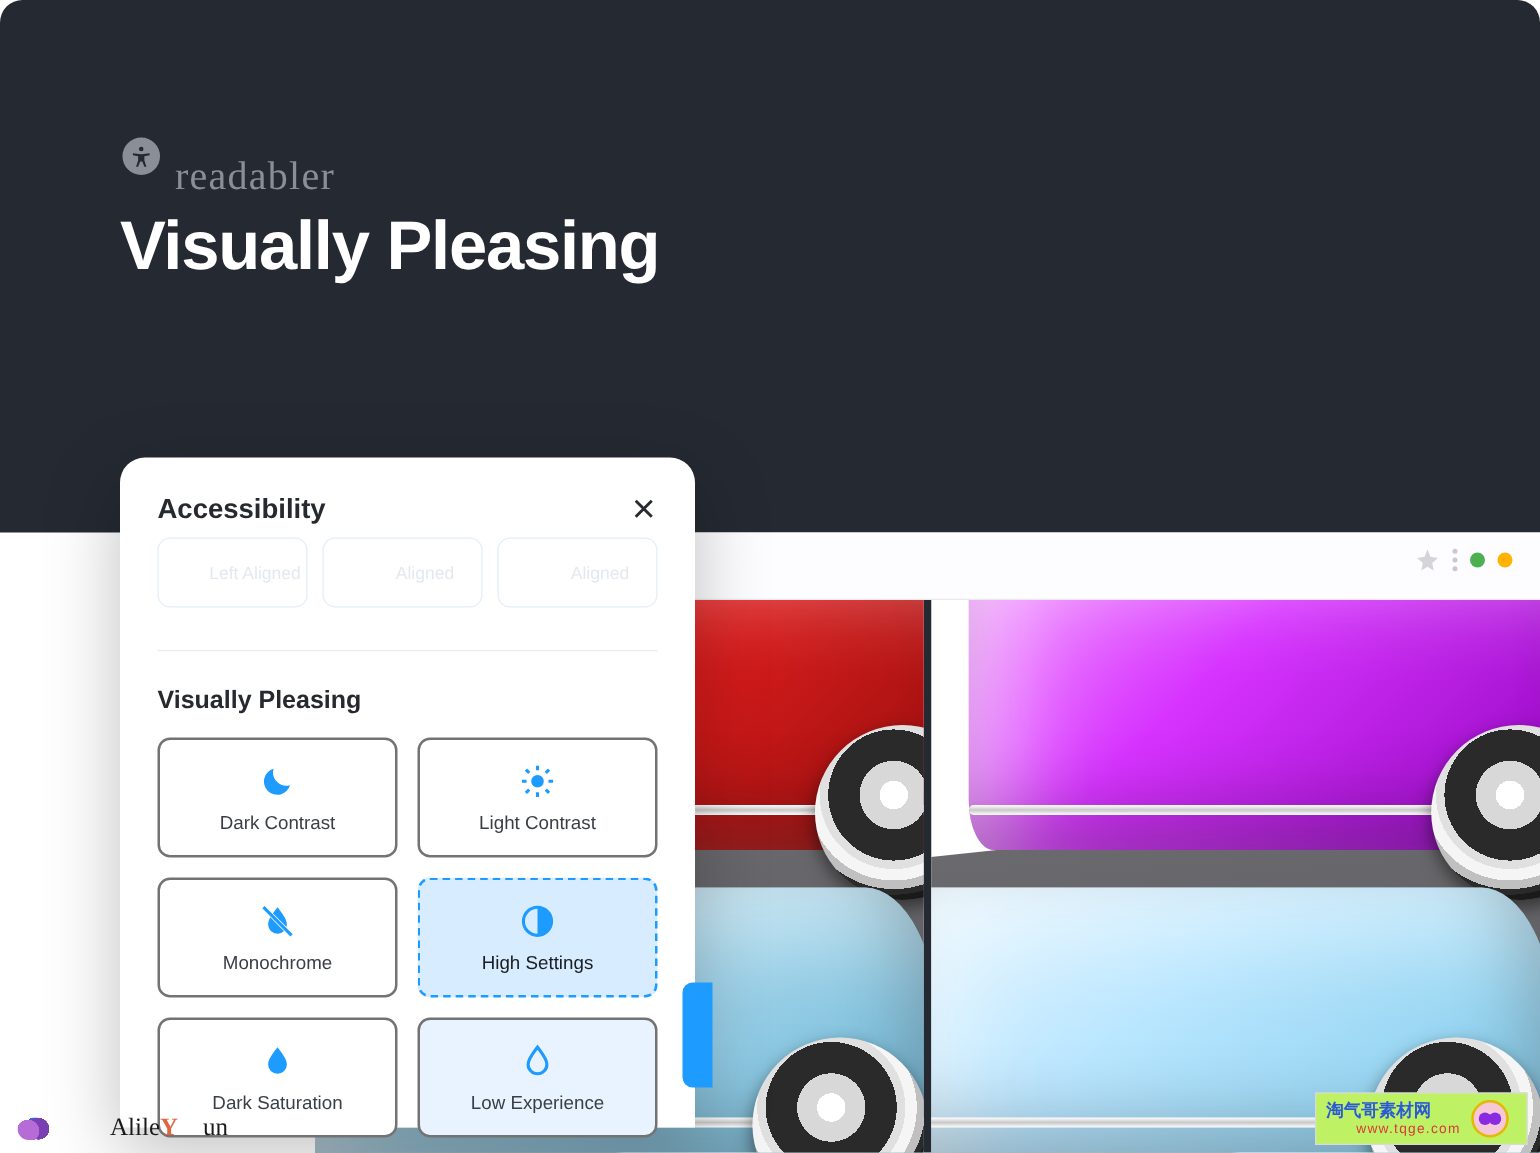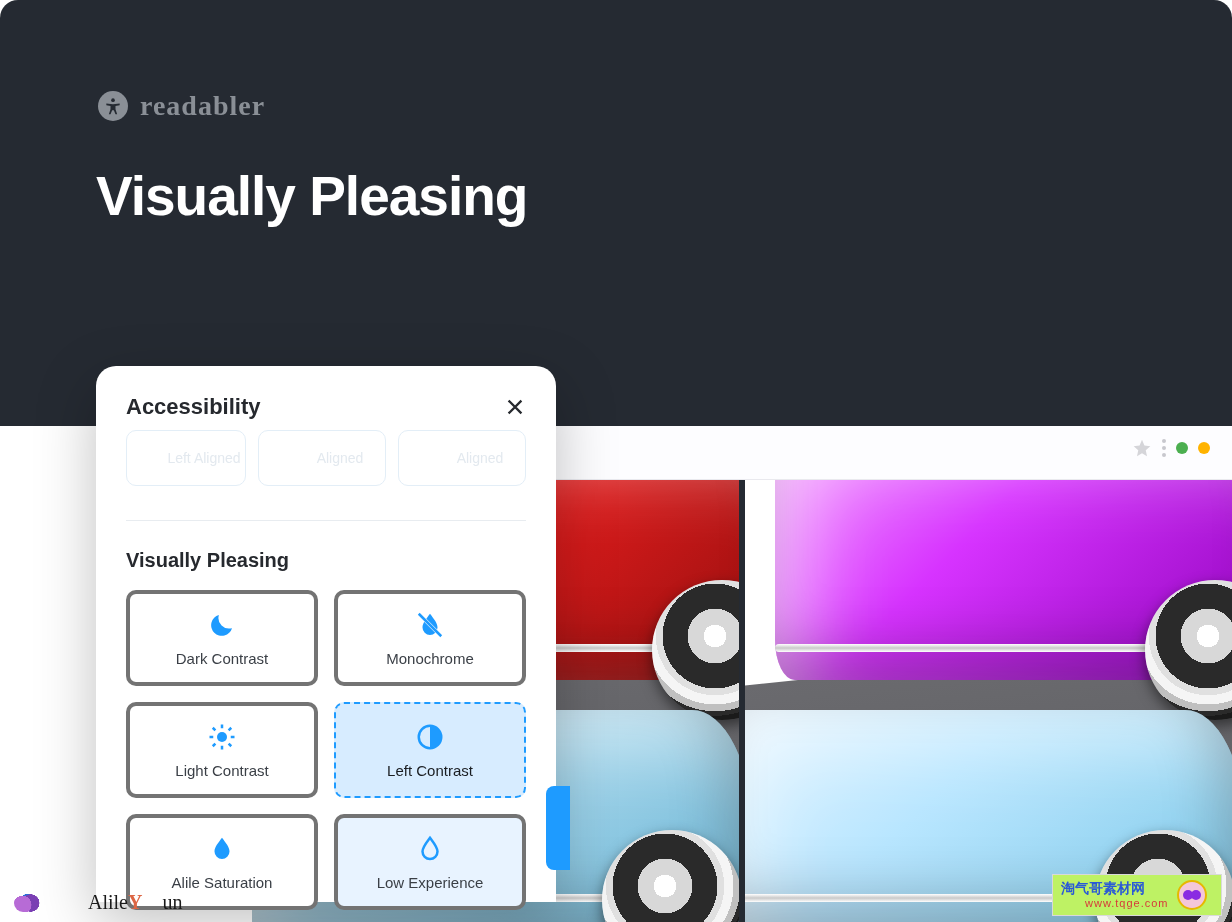--- a/index.html
+++ b/index.html
@@ -3,21 +3,21 @@
 <meta charset="utf-8">
 <style>
 * { margin: 0; padding: 0; box-sizing: border-box; }
 body { width: 1232px; height: 922px; overflow: hidden; font-family: -apple-system, BlinkMacSystemFont, 'Segoe UI', Arial, sans-serif; background: #fff; }
 
 .frame { position: relative; width: 1232px; height: 922px; background: #fff; }
 .hero { position: absolute; left: 0; top: 0; right: 0; height: 426px; background: #252a32; border-radius: 18px 18px 0 0; }
 
 .brand { position: absolute; left: 98px; top: 90px; display: flex; align-items: center; gap: 12px; }
 .brand-icon { width: 30px; height: 30px; background: #8a8f96; border-radius: 50%; display: flex; align-items: center; justify-content: center; }
-.brand-text { font-size: 28px; letter-spacing: 1px; color: #8a8f96; font-weight: 700; font-family: 'Comic Sans MS', cursive; }
+.brand-text { font-size: 32px; letter-spacing: 1px; color: #8a8f96; font-weight: 400; font-family: 'Comic Sans MS', cursive; margin-top: 32px; }
 
 .headline { position: absolute; left: 96px; top: 165px; color: #fff; font-size: 55px; font-weight: 800; line-height: 1.15; letter-spacing: -1px; }
 .tabbar { position: absolute; left: 252px; top: 426px; right: 0; height: 54px; background: #fdfdff; border-bottom: 1px solid #e9e9ee; }
 .browser-right-ctrls { position: absolute; right: 22px; top: 438px; display: flex; align-items: center; gap: 10px; }
 .star { width: 20px; height: 20px; color: #d5d5d9; }
 .vdots { display: flex; flex-direction: column; gap: 3px; }
 .vdots span { width: 4px; height: 4px; border-radius: 50%; background: #c8c8ce; }
 .dot-g { width: 12px; height: 12px; border-radius: 50%; background: #4caf50; }
 .dot-y { width: 12px; height: 12px; border-radius: 50%; background: #ffb300; }
 
@@ -44,21 +44,21 @@
 .panel-title { font-size: 22px; font-weight: 700; color: #26292e; }
 .close-x { width: 22px; height: 22px; color: #26292e; cursor: pointer; }
 
 .ghost-row { display: flex; gap: 12px; margin-top: 10px; }
 .ghost { flex: 1; height: 56px; border: 1px solid #e3eef7; border-radius: 10px; display: flex; align-items: center; justify-content: center; color: #e3e9ef; font-size: 14px; padding-left: 36px; }
 .ghost.first { flex: 0 0 120px; }
 .rule { height: 1px; background: #e8ecf0; margin: 34px 0 28px; }
 
 .sect-title { font-size: 20px; font-weight: 700; color: #26292e; margin-bottom: 18px; }
 .grid { display: grid; grid-template-columns: 1fr 1fr; gap: 16px; }
-.opt { height: 96px; border: 4px solid #737373; border-radius: 10px; background: #fff; display: flex; flex-direction: column; align-items: center; justify-content: center; gap: 10px; cursor: pointer; color: #3a3f46; font-size: 15px; }
+.opt { height: 96px; border: 2px solid #737373; border-radius: 10px; background: #fff; display: flex; flex-direction: column; align-items: center; justify-content: center; gap: 10px; cursor: pointer; color: #3a3f46; font-size: 15px; }
 .opt svg, .opt .ico { width: 30px; height: 30px; color: #1e9bff; }
 .opt.selected { background: #d7ecff; border: 2px dashed #1e9bff; color: #1a1d21; }
 .opt.tinted { background: #e8f3ff; }
 
 .blue-tab { position: absolute; right: -14px; top: 420px; width: 24px; height: 84px; background: #1e9bff; border-radius: 8px 0 0 8px; }
 
 
 .wm-left { position: absolute; left: 14px; bottom: 8px; display: flex; align-items: center; gap: 6px; }
 .wm-cloud { width: 28px; height: 18px; background: radial-gradient(circle at 30% 60%, #b76bd6 0 40%, transparent 41%), radial-gradient(circle at 60% 50%, #7a3fb3 0 45%, transparent 46%), radial-gradient(circle at 50% 40%, #2f6bd6 0 42%, transparent 43%); border-radius: 10px; }
 .wm-left span { font-family: Georgia, serif; font-size: 20px; color: #1a1a1a; margin-left: 20px; }
@@ -157,47 +157,47 @@
 
     <div class="grid">
       <div class="opt">
         <svg class="ico" viewBox="0 0 24 24" fill="currentColor">
             <path d="M20 14.5A8.5 8.5 0 0 1 9.5 4 8.5 8.5 0 1 0 20 14.5z"></path>
           </svg>
         <span>Dark Contrast</span>
       </div>
       <div class="opt">
         <svg class="ico" viewBox="0 0 24 24" fill="currentColor">
-            <path d="M12 3c-3 4-6 7.5-6 11a6 6 0 0 0 12 0c0-3.5-3-7-6-11z"></path>
-            <line x1="3" y1="3" x2="21" y2="21" stroke="#fff" stroke-width="3"></line>
-            <line x1="3" y1="3" x2="21" y2="21" stroke="currentColor" stroke-width="2"></line>
-          </svg>
-        <span>Monochrome</span>
-      </div>
-      <div class="opt">
-        <svg class="ico" viewBox="0 0 24 24" fill="currentColor">
             <circle cx="12" cy="12" r="4"></circle>
             <g stroke="currentColor" stroke-width="2">
               <path d="M12 2v3M12 19v3M2 12h3M19 12h3M4.6 4.6l2.1 2.1M17.3 17.3l2.1 2.1M4.6 19.4l2.1-2.1M17.3 6.7l2.1-2.1"></path>
             </g>
           </svg>
         <span>Light Contrast</span>
       </div>
+      <div class="opt">
+        <svg class="ico" viewBox="0 0 24 24" fill="currentColor">
+            <path d="M12 3c-3 4-6 7.5-6 11a6 6 0 0 0 12 0c0-3.5-3-7-6-11z"></path>
+            <line x1="3" y1="3" x2="21" y2="21" stroke="#fff" stroke-width="3"></line>
+            <line x1="3" y1="3" x2="21" y2="21" stroke="currentColor" stroke-width="2"></line>
+          </svg>
+        <span>Monochrome</span>
+      </div>
       <div class="opt selected">
         <svg class="ico" viewBox="0 0 24 24">
             <circle cx="12" cy="12" r="9" fill="none" stroke="currentColor" stroke-width="2"></circle>
             <path d="M12 3a9 9 0 0 1 0 18z" fill="currentColor"></path>
           </svg>
-        <span>Left Contrast</span>
+        <span>High Settings</span>
       </div>
       <div class="opt">
         <svg class="ico" viewBox="0 0 24 24" fill="currentColor">
             <path d="M12 3c-3 4-6 7.5-6 11a6 6 0 0 0 12 0c0-3.5-3-7-6-11z"></path>
           </svg>
-        <span>Alile Saturation</span>
+        <span>Dark Saturation</span>
       </div>
       <div class="opt tinted">
         <svg class="ico" viewBox="0 0 24 24" fill="none" stroke="currentColor" stroke-width="2">
             <path d="M12 3c-3 4-6 7.5-6 11a6 6 0 0 0 12 0c0-3.5-3-7-6-11z"></path>
           </svg>
         <span>Low Experience</span>
       </div>
     </div>
 
     <div class="blue-tab"></div>

